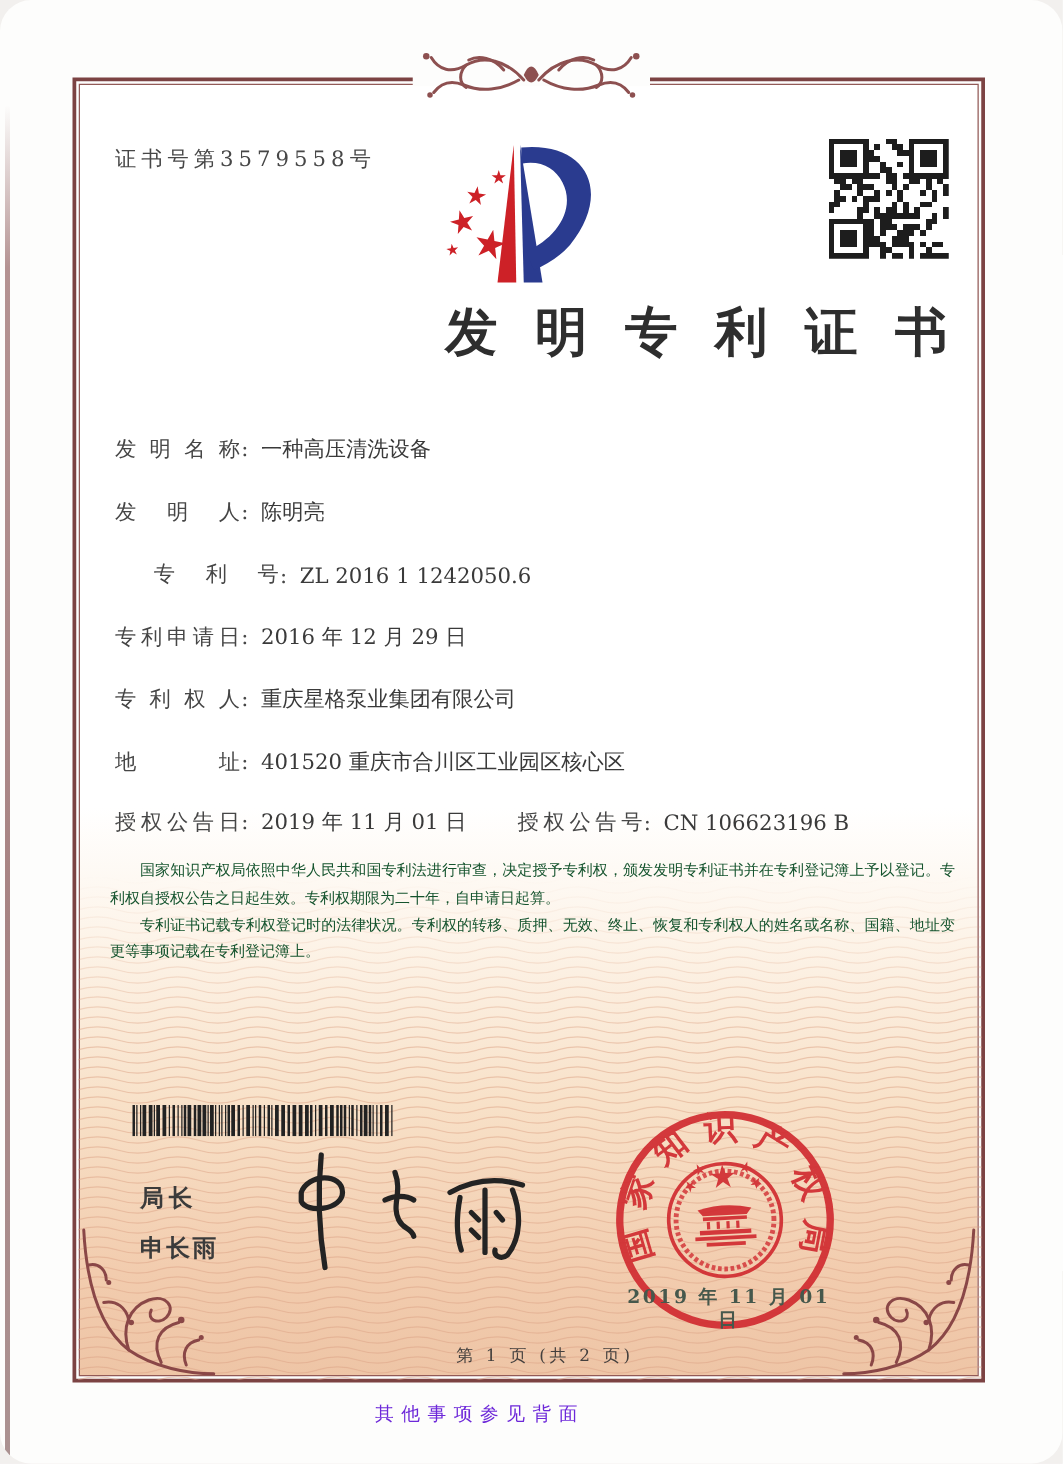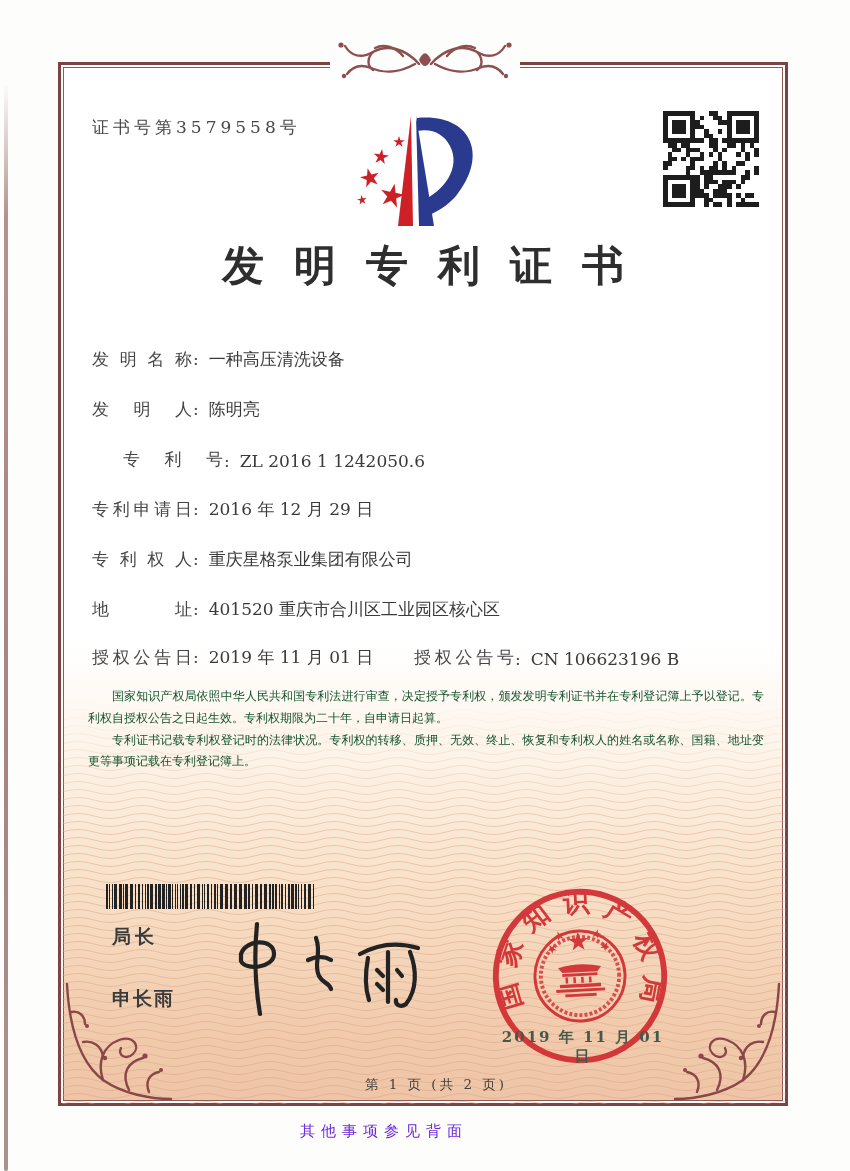--- a/index.html
+++ b/index.html
@@ -1,49 +1,49 @@
 <!DOCTYPE html>
 <html><head>
 <meta charset="utf-8">
 <style>
   html,body{margin:0;padding:0;background:#f2f0ee;}
   .page{
     position:relative;width:850px;height:1171px;margin:0 auto;
     background:#fdfdfc;overflow:hidden;
-    font-family:"DejaVu Serif","Liberation Serif",serif;color:#3c3c3c;
+    font-family:"DejaVu Serif","Liberation Serif",serif;color:#3c3c3c;border-radius:25px;
   }
   
   .edge-sliver{position:absolute;left:4px;top:84px;width:4px;height:1087px;
     background:linear-gradient(180deg,rgba(120,58,58,0) 0%,rgba(120,58,58,.55) 12%,rgba(110,50,50,.6) 60%,rgba(90,40,40,.5) 100%);
     border-radius:2px;}
   
   .frame{position:absolute;left:58px;top:62px;width:730px;height:1044px;
     border:3px solid #7c4343;box-sizing:border-box;}
   .frame-inner{position:absolute;left:2px;top:2px;right:2px;bottom:2px;
     border:1px solid #925a57;
     background:linear-gradient(180deg,#ffffff 0%,#ffffff 56%,#fdf4e9 66%,#f8e1c8 79%,#f2ccae 92%,#eec5a6 100%);}
   
   .waves-wrap{position:absolute;left:62px;top:700px;width:724px;height:404px;opacity:.5;
     -webkit-mask-image:linear-gradient(180deg,transparent 0%,#000 34%,#000 100%);
     mask-image:linear-gradient(180deg,transparent 0%,#000 34%,#000 100%);}
   .abs{position:absolute;}
   .cert-number{left:92px;top:116px;font-size:17px;letter-spacing:4px;color:#474747;}
-  .title{left:58px;top:238px;width:730px;text-align:center;font-size:42px;font-weight:700;
+  .title{left:58px;top:238px;width:730px;text-align:right;font-size:42px;font-weight:700;
     letter-spacing:30px;padding-left:30px;box-sizing:border-box;color:#2e2e2e;}
   .row{left:92px;width:660px;font-size:17px;color:#3e3e3e;white-space:nowrap;}
   .flabel{display:inline-block;width:100px;text-align:justify;text-align-last:justify;
     color:#464646;vertical-align:bottom;}
   .fcolon{display:inline-block;margin:0 2px 0 1px;color:#464646;}
   .fvalue{margin-left:8px;color:#3a3a3a;}
   .grant-right{position:absolute;left:322px;top:0;}
   .paras{left:88px;top:686px;width:676px;font-size:12px;line-height:1.82;
     text-align:justify;color:#14532d;}
   .paras p{margin:0;text-indent:2em;}
   .barcode{left:104px;top:884px;}
-  .sig-role{left:112px;top:924px;font-family:"DejaVu Sans","Liberation Sans",sans-serif;
+  .sig-role{left:112px;top:946px;font-family:"DejaVu Sans","Liberation Sans",sans-serif;
     font-size:19px;font-weight:600;letter-spacing:4px;color:#3b3b3b;}
   .sig-name{left:112px;top:986px;font-family:"DejaVu Sans","Liberation Sans",sans-serif;
     font-size:19px;font-weight:600;letter-spacing:2px;color:#3b3b3b;}
   .signature-svg{left:228px;top:912px;}
   .seal-svg{left:487px;top:883px;opacity:.9;transform:rotate(-3deg);}
   .seal-date{left:498px;top:1028px;width:170px;text-align:center;font-size:15px;
     letter-spacing:2px;color:#46584c;font-weight:600;}
   .page-info{left:58px;top:1076px;width:756px;text-align:center;font-size:13.5px;
     letter-spacing:3px;color:#44403e;}
   .back-note{left:0;top:1122px;width:768px;text-align:center;font-size:15px;

